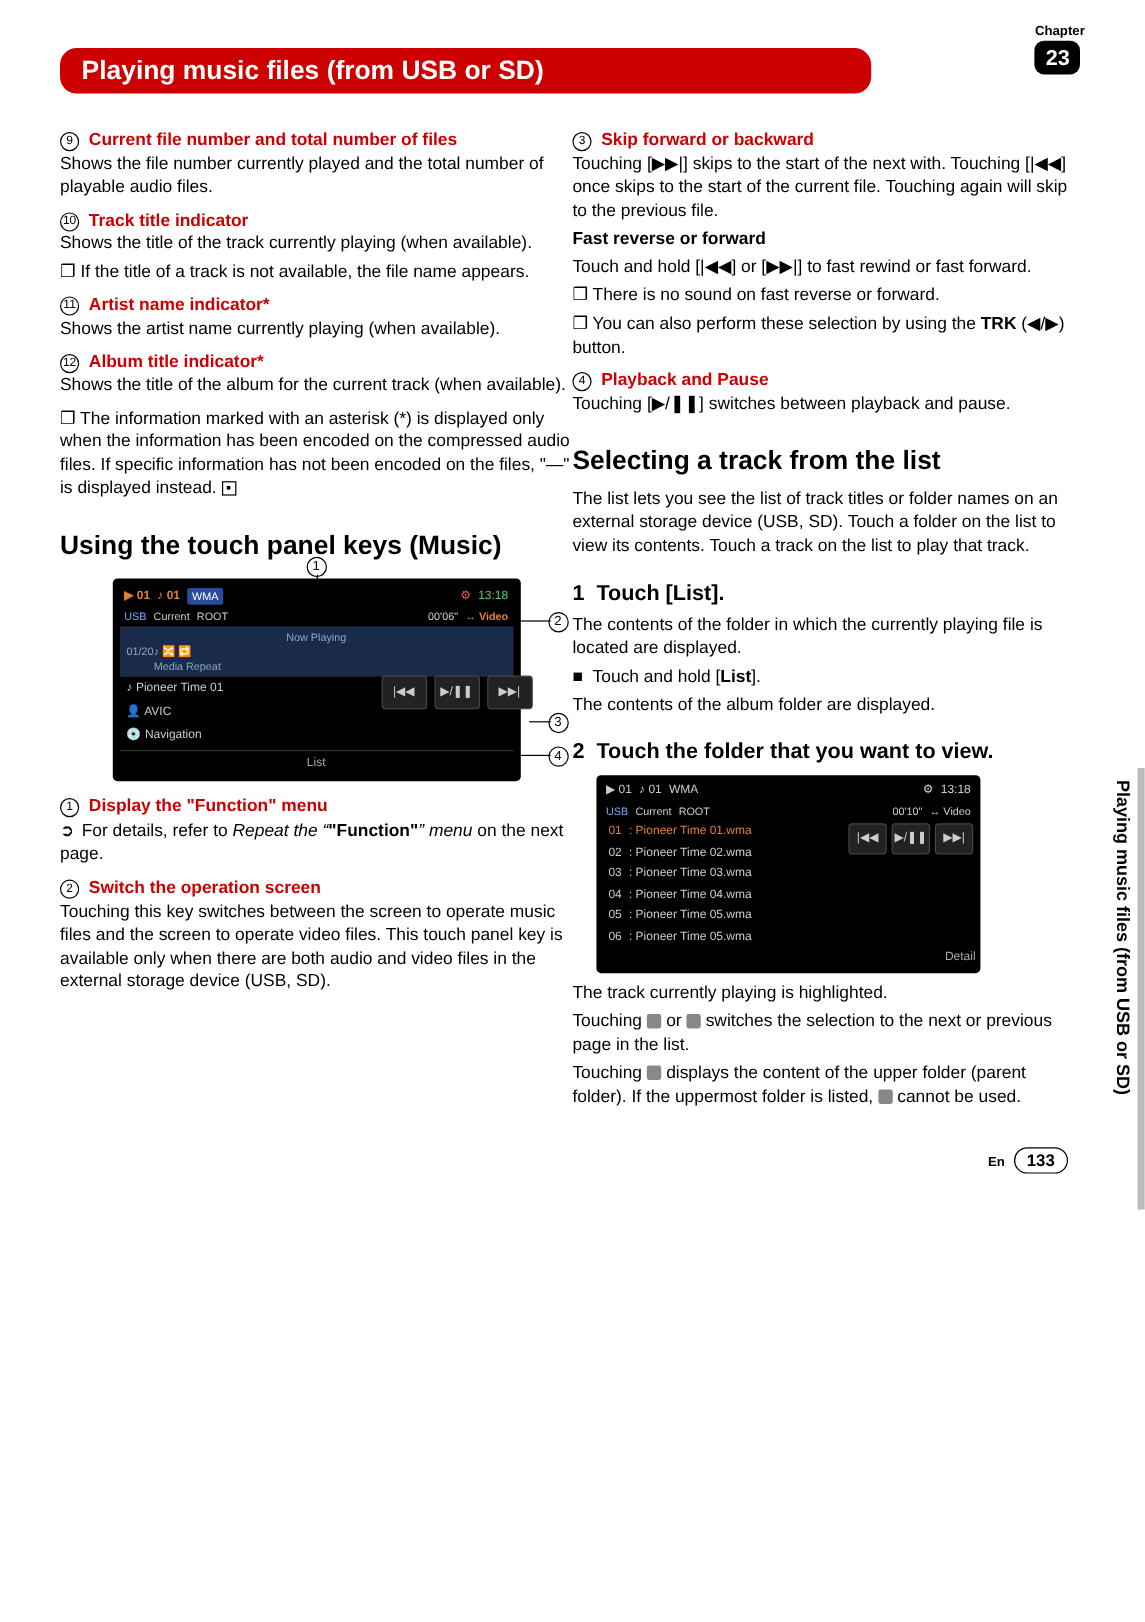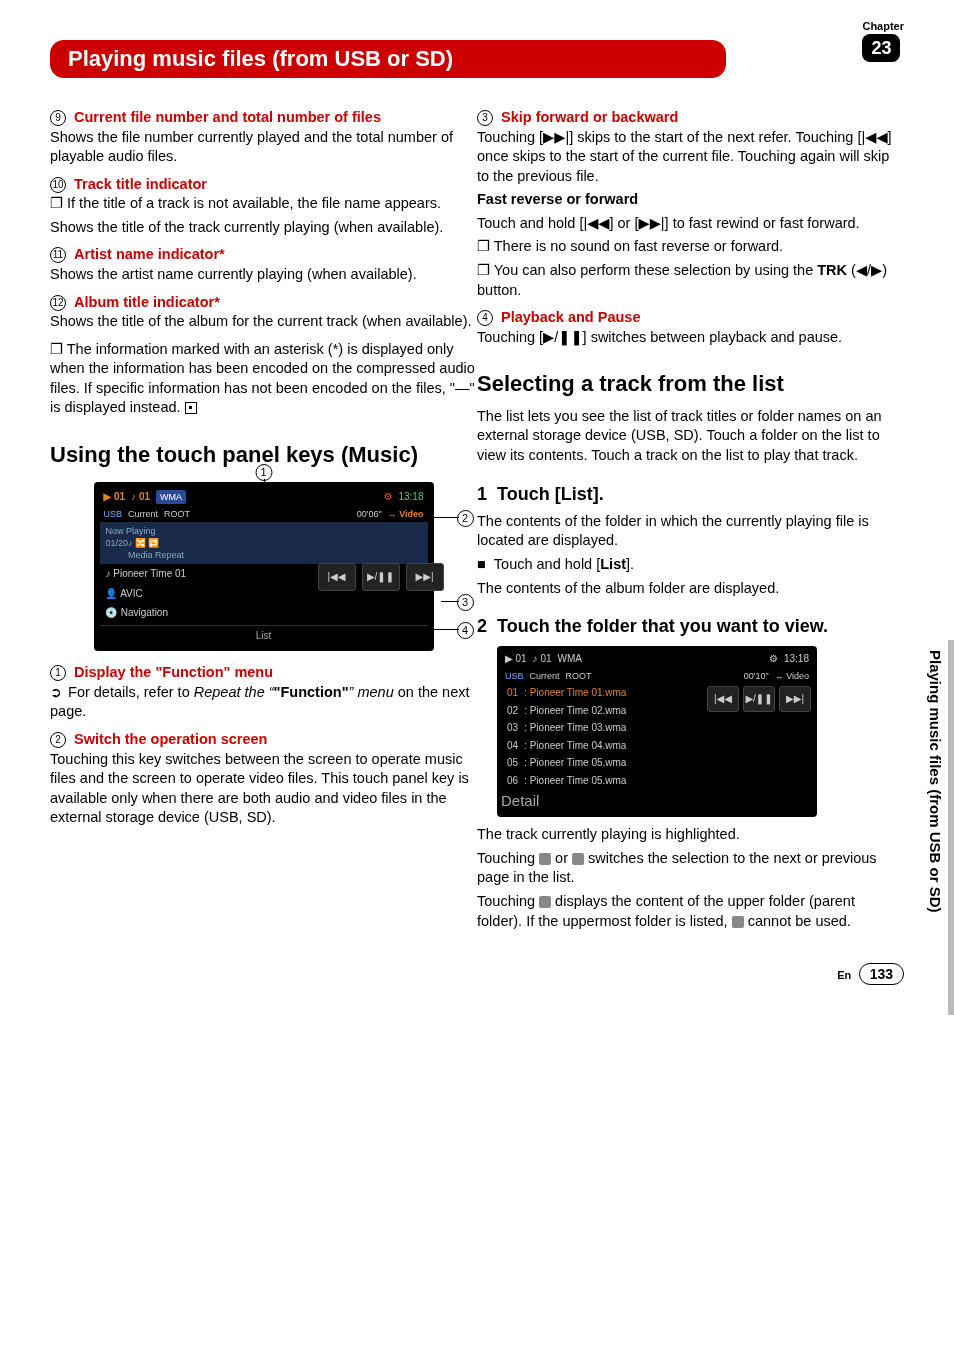--- a/index.html
+++ b/index.html
@@ -110,21 +110,21 @@
     right: 0;
     top: 640px;
     width: 6px;
     height: 380px;
     background: #bbb;
   }
   
   .footer {
     position: absolute;
     bottom: 30px;
-    right: 50px;
+    right: 64px;
     font-size: 12px;
   }
   .footer .lang { font-weight: bold; font-size:11px; margin-right:4px;}
   .footer .pg {
     display: inline-block;
     border: 1.5px solid #000;
     border-radius: 12px;
     padding: 2px 10px;
     font-weight: bold;
     font-size: 14px;
@@ -200,21 +200,21 @@
     border-radius:4px;
     padding:4px;
     font-size:10px;
     color:#ccc;
   }
   .listhdr { display:flex; align-items:center; gap:6px; padding:2px 4px;}
   .row { display:flex; align-items:center; padding:2px 6px; gap:6px;}
   .row.hi { color:#e08030; }
   .sidectl { position:absolute; right:6px; top:40px; display:flex; gap:4px;}
   .sidectl .ctl{ width:30px; height:24px; line-height:24px;}
-  .detailbtn { text-align:left; color:#aaa; font-size:15px; padding:2px 0;}
+  .detailbtn { text-align:right; color:#aaa; font-size:10px; padding:2px 0;}
   .icon-inline {
     display:inline-block;
     background:#888;
     width:12px; height:12px;
     vertical-align:-2px;
     border-radius:2px;
   }
   .hand { display:inline-block; width:14px; font-size:14px; }
   .step-num { font-weight:bold; margin-right:10px;}
 </style>
@@ -238,22 +238,22 @@
 
       <div class="item">
         <span class="marker">9</span>
         <span class="red-heading">Current file number and total number of files</span>
         <p class="indent1">Shows the file number currently played and the total number of playable audio files.</p>
       </div>
 
       <div class="item">
         <span class="marker">10</span>
         <span class="red-heading">Track title indicator</span>
+        <p class="indent1">Shows the title of the track currently playing (when available).</p>
         <p class="indent1 bullet-box">If the title of a track is not available, the file name appears.</p>
-        <p class="indent1">Shows the title of the track currently playing (when available).</p>
       </div>
 
       <div class="item">
         <span class="marker">11</span>
         <span class="red-heading">Artist name indicator*</span>
         <p class="indent1">Shows the artist name currently playing (when available).</p>
       </div>
 
       <div class="item">
         <span class="marker">12</span>
@@ -283,21 +283,21 @@
           </div>
           <div class="top-row" style="font-size:9px;">
             <span style="color:#7af">USB</span>
             <span>Current</span>
             <span>ROOT</span>
             <span style="flex:1"></span>
             <span>00'06"</span>
             <span class="orange">↔ Video</span>
           </div>
           <div class="darkblue-row">
-            <div style="color:#8ac;">Now Playing</div>
+            <div style="text-align:center;color:#8ac;">Now Playing</div>
             <div style="display:flex; justify-content:flex-start;">
               <span>01/20</span>
               <span>♪ 🔀 🔁<br><span>Media Repeat</span></span>
             </div>
           </div>
           <div class="track-row">♪ <span>Pioneer Time 01</span></div>
           <div class="track-row">👤 <span>AVIC</span></div>
           <div class="track-row">💿 <span>Navigation</span></div>
           <div class="list-btn">List</div>
 
@@ -333,21 +333,21 @@
       </div>
 
     </div>
 
     <div class="col">
 
       <div class="item">
         <span class="marker">3</span>
         <span class="red-heading">Skip forward or backward</span>
         <p class="indent1">
-          <span>Touching [</span><span>▶▶|</span><span>] skips to the start of the next refer. Touching [</span><span>|◀◀</span><span>] once skips to the start of the current file. Touching again will skip to the previous file.</span>
+          <span>Touching [</span><span>▶▶|</span><span>] skips to the start of the next with. Touching [</span><span>|◀◀</span><span>] once skips to the start of the current file. Touching again will skip to the previous file.</span>
         </p>
         <p class="indent1 bold">Fast reverse or forward</p>
         <p class="indent1">
           <span>Touch and hold [</span><span>|◀◀</span><span>] or [</span><span>▶▶|</span><span>] to fast rewind or fast forward.</span>
         </p>
         <p class="indent1 bullet-box">There is no sound on fast reverse or forward.</p>
         <p class="indent1 bullet-box">
           <span>You can also perform these selection by using the </span><span class="bold">TRK</span><span> (◀/▶) button.</span>
         </p>
       </div>

